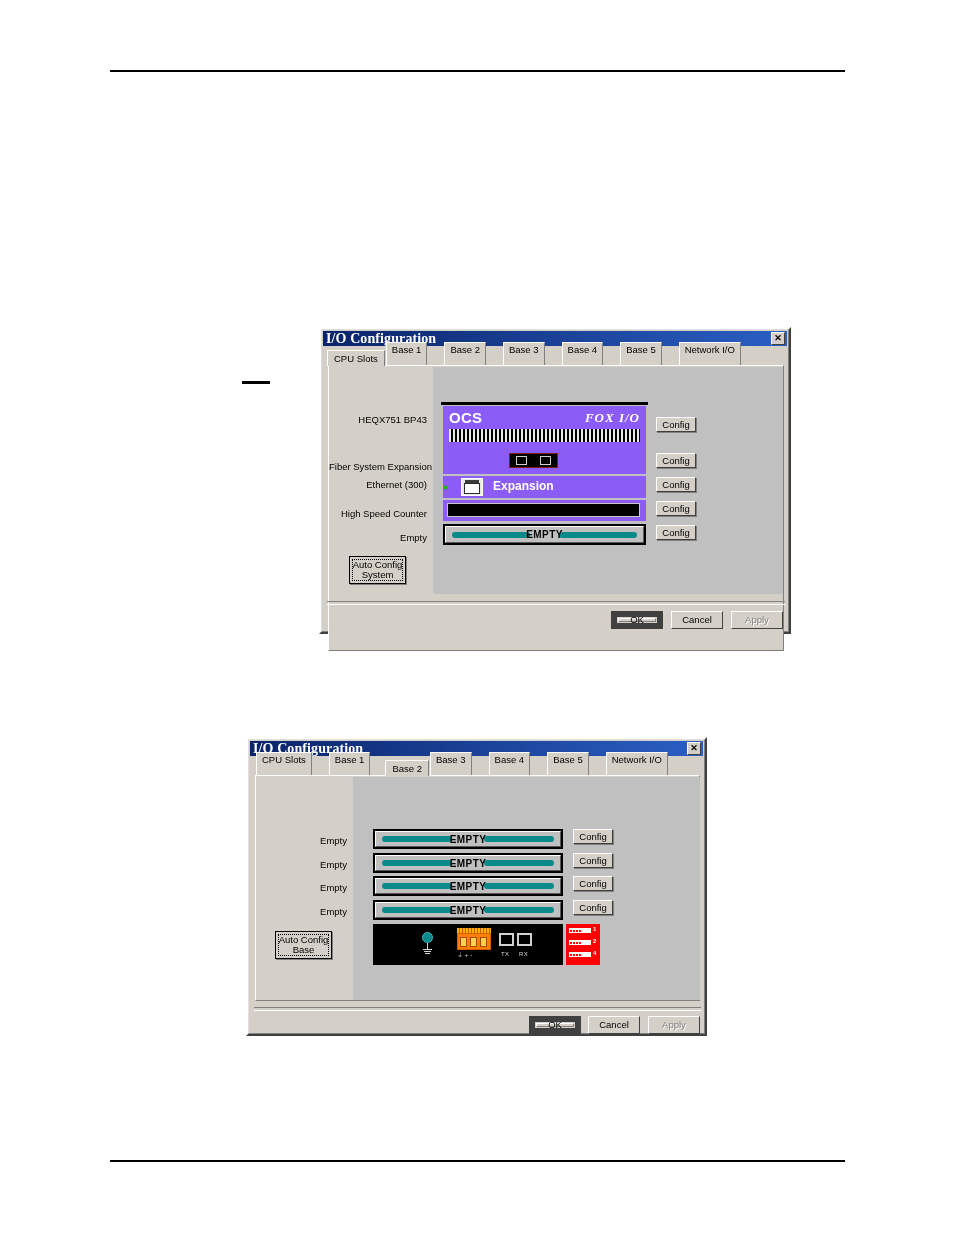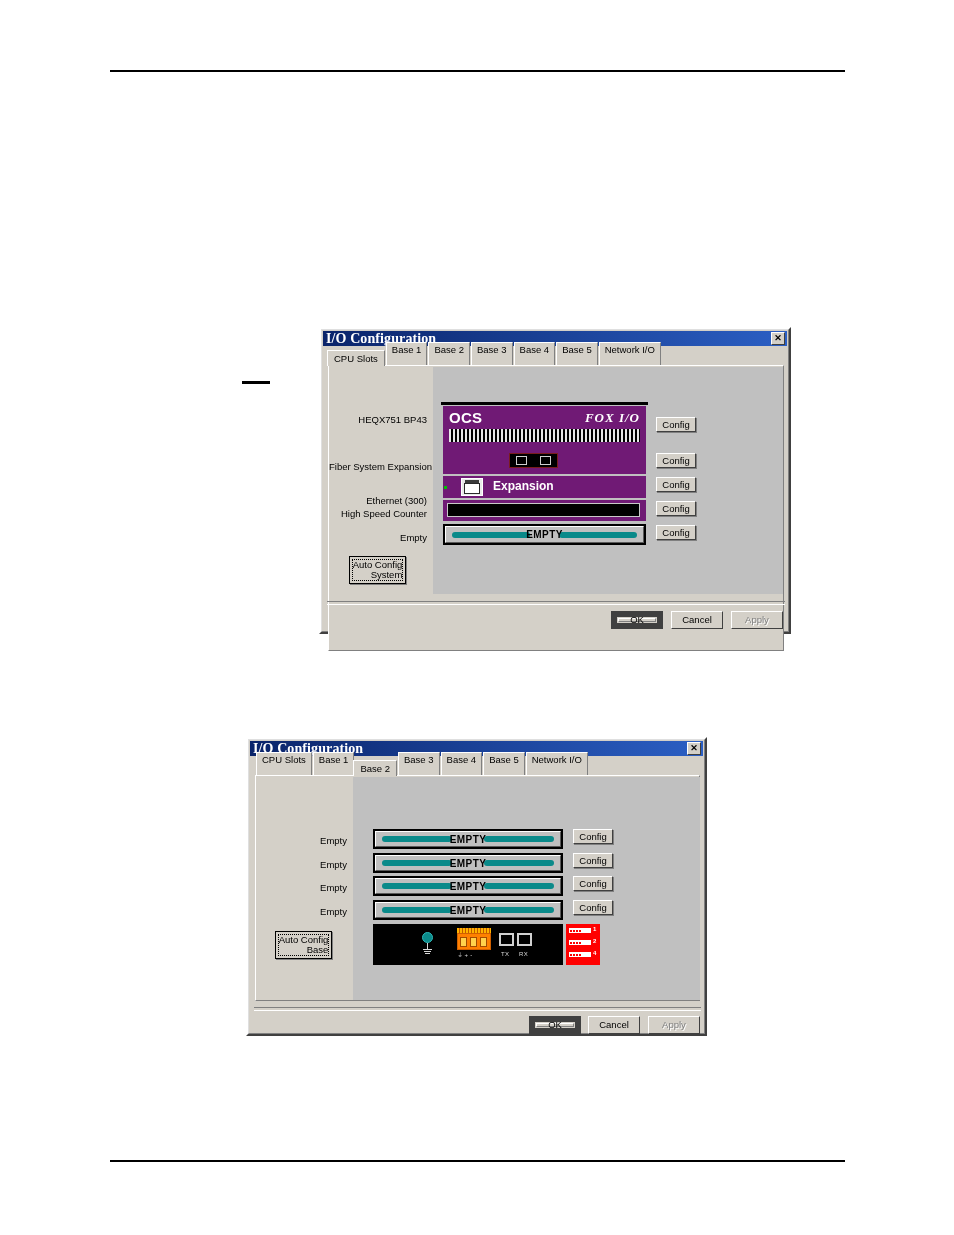--- a/index.html
+++ b/index.html
@@ -51,21 +51,21 @@
     border-top:1px solid #ffffff;border-left:1px solid #ffffff;
     border-right:1px solid #404040;border-bottom:1px solid #404040;
     display:flex;align-items:center;justify-content:center;
     font-size:9px;line-height:1;color:#000;font-family:"Liberation Sans",sans-serif;
     font-weight:bold;box-sizing:border-box;
   }
 
   
   .tabstrip{position:absolute;display:flex;align-items:flex-end;height:16px;}
   .tab{
-    height:24px;margin-right:1px;padding:0 5px;
+    height:24px;margin-right:17px;padding:0 5px;
     background:#d4d0c8;color:#000;font-size:9.5px;line-height:14px;
     border-top:1px solid #ffffff;border-left:1px solid #ffffff;
     border-right:1px solid #808080;
     box-sizing:border-box;white-space:nowrap;
   }
   .tab.active{
     height:16px;line-height:15px;margin:0 1px 0 -2px;padding:0 6px;
     border-bottom:none;position:relative;z-index:3;
     background:#d4d0c8;
   }
@@ -80,21 +80,21 @@
   }
   .gray-panel{position:absolute;background:#c0c0c0;}
 
   
   .slot-label{
     position:absolute;text-align:right;font-size:9.5px;color:#000;
     white-space:nowrap;
   }
 
   
-  .mod-black{position:absolute;background:#701a75;box-sizing:border-box;}
+  .mod-black{position:absolute;background:#8b5cf6;box-sizing:border-box;}
 
   
   .ocs-bar{position:absolute;background:#000;}
   .ocs-text{
     position:absolute;color:#ffffff;font-weight:bold;
     font-family:"Liberation Sans", sans-serif;letter-spacing:.3px;
   }
   .fox-text{
     position:absolute;color:#ffffff;font-weight:bold;font-style:italic;
     font-family:"Liberation Serif", serif;letter-spacing:1px;
@@ -142,21 +142,21 @@
   .empty-text{
     position:relative;z-index:2;font-size:10px;font-weight:bold;color:#000;
     letter-spacing:.4px;background:transparent;padding:0 4px;
   }
 
   
   .btn{
     position:absolute;background:#d4d0c8;color:#000;
     border-top:1px solid #ffffff;border-left:1px solid #ffffff;
     border-right:1px solid #404040;border-bottom:1px solid #404040;
-    font-size:9.5px;text-align:right;box-sizing:border-box;
+    font-size:9.5px;text-align:center;box-sizing:border-box;
     font-family:"Liberation Sans", sans-serif;
     display:flex;align-items:center;justify-content:center;
     line-height:1.05;
   }
   .btn.shadow{box-shadow:1px 1px 0 #808080;}
   .btn.default{border:6px solid #404040;}
   .btn.default .inner{
     position:absolute;inset:1px;
     border-top:1px solid #ffffff;border-left:1px solid #ffffff;
     border-right:1px solid #808080;border-bottom:1px solid #808080;
@@ -215,21 +215,21 @@
     <div class="tab">Base 5</div>
     <div class="tab">Network I/O</div>
   </div>
 
   <div class="tabbody" style="left:7px;top:36px;width:456px;height:286px;">
 
     <div class="gray-panel" style="left:104px;top:1px;width:350px;height:227px;"></div>
 
     <div class="slot-label" style="left:0px;top:48px;width:98px;">HEQX751 BP43</div>
     <div class="slot-label" style="left:0px;top:95px;width:98px;">Fiber System Expansion</div>
-    <div class="slot-label" style="left:0px;top:129px;width:98px;">Ethernet (300)</div>
+    <div class="slot-label" style="left:0px;top:113px;width:98px;">Ethernet (300)</div>
     <div class="slot-label" style="left:0px;top:142px;width:98px;">High Speed Counter</div>
     <div class="slot-label" style="left:0px;top:166px;width:98px;">Empty</div>
 
     <div class="ocs-bar" style="left:112px;top:36px;width:207px;height:3px;"></div>
     <div class="mod-black" style="left:114px;top:40px;width:203px;height:68px;">
       <div class="ocs-text" style="left:6px;top:3px;font-size:15px;">OCS</div>
       <div class="fox-text" style="right:6px;top:4px;font-size:13px;">FOX I/O</div>
       <div class="grille" style="left:6px;top:23px;width:191px;height:13px;"></div>
       <div class="fiber-box" style="left:66px;top:47px;width:49px;height:15px;">
         <span class="fiber-port"></span>

